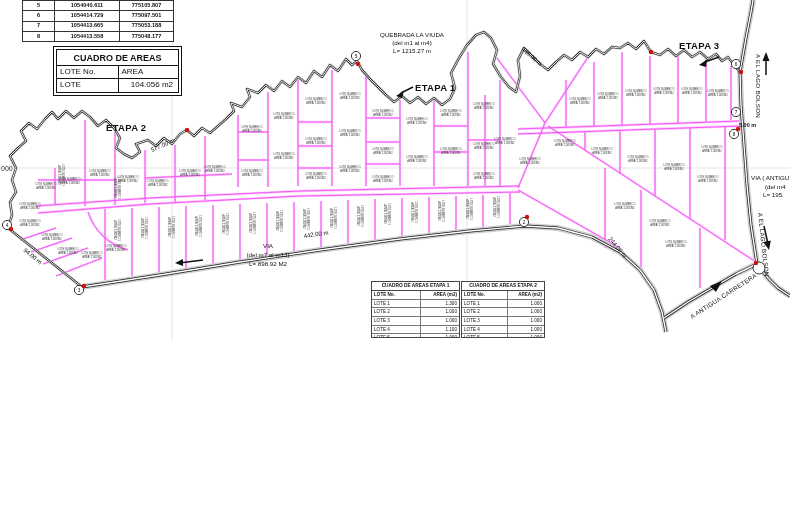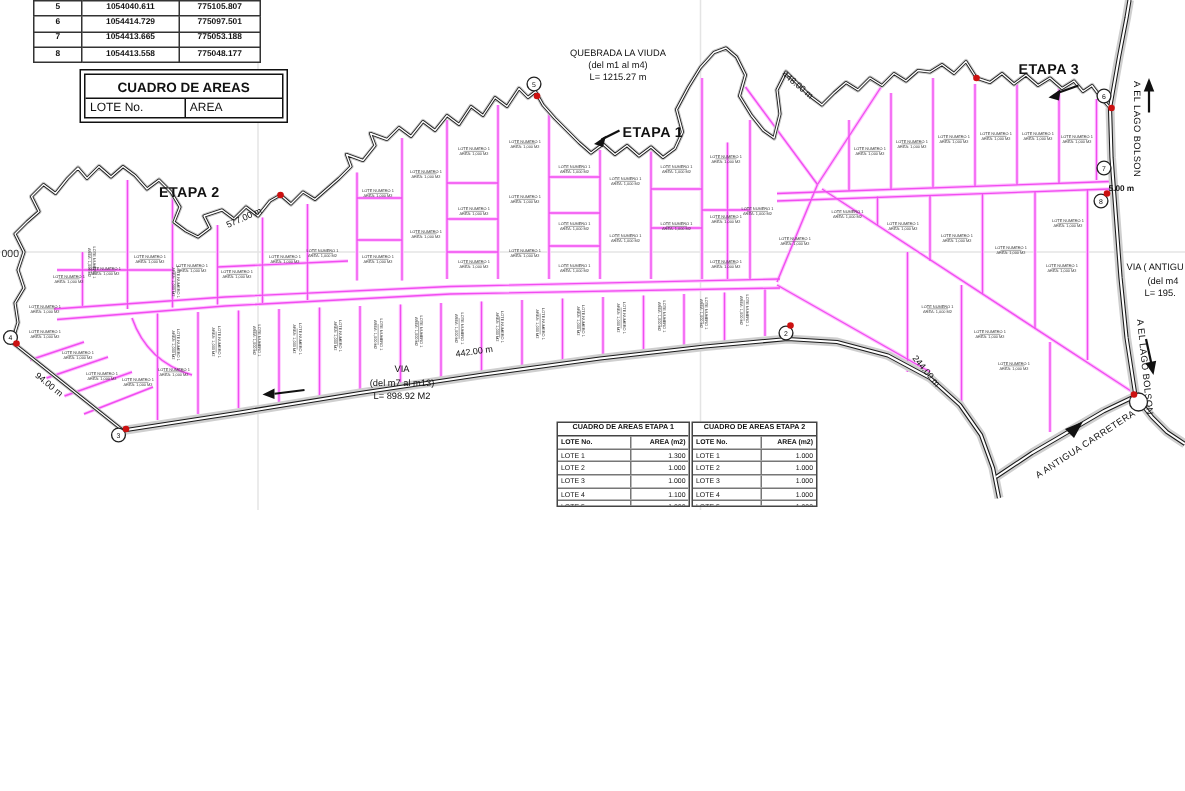--- a/index.html
+++ b/index.html
@@ -708,26 +708,30 @@
           </tr>
           <tr>
             <td>8</td>
             <td>1054413.558</td>
             <td>775048.177</td>
           </tr>
         </tbody>
       </table>
   </div>
 
-  <div class="tbl area-tbl" style="left:53px;top:46px;width:139px;">
+  <div class="tbl area-tbl" style="left:53px;top:46px;width:129px;">
     <div class="area-inner">
       <div class="a-title">CUADRO DE AREAS</div>
       <div class="a-row">
         <span>LOTE No.</span>
         <span class="a-center">AREA</span>
+      </div>
+      <div class="a-row">
+        <span>LOTE</span>
+        <span class="a-right">104.056 m2</span>
       </div>
     </div>
   </div>
 
   <div class="tbl etapa-tbl" style="left:371px;top:281px;width:89px;height:57px;">
     <div class="e-title">CUADRO DE AREAS ETAPA 1</div>
     <div class="e-row e-head">
       <span>LOTE No.</span>
       <span>AREA (m2)</span>
     </div>

